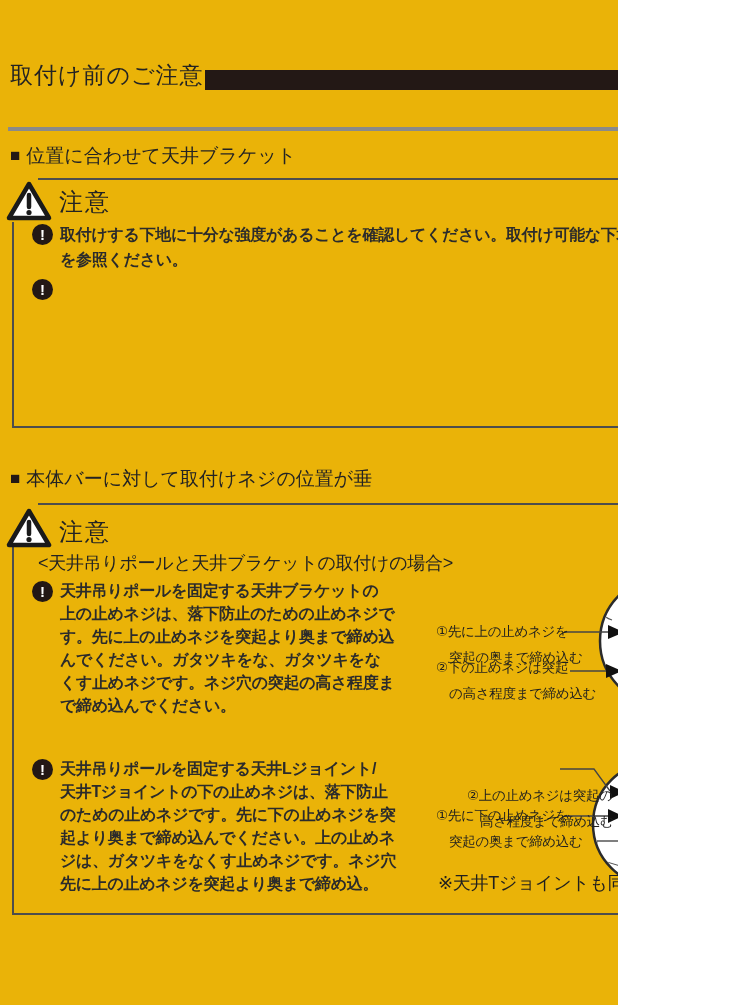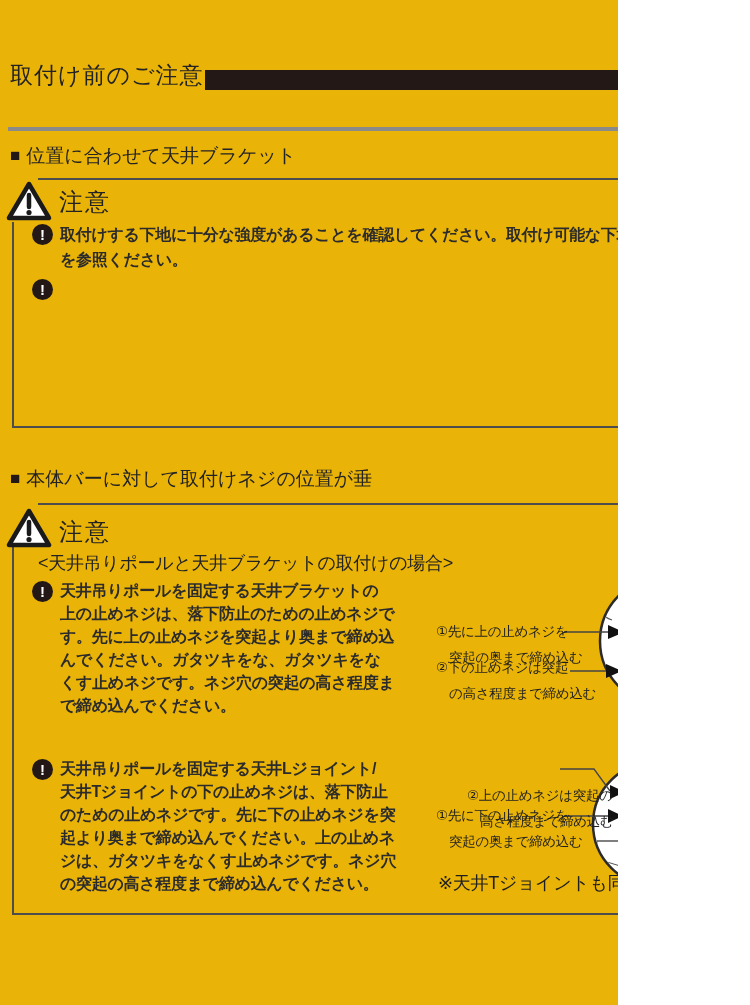--- a/index.html
+++ b/index.html
@@ -160,21 +160,21 @@
     <div class="callout co-1l">②下の止めネジは突起
 の高さ程度まで締め込む</div>
 
     <div class="bullet bullet2">
       <span class="excl-icon">!</span>
       <div class="b-text">天井吊りポールを固定する天井Lジョイント/
 天井Tジョイントの下の止めネジは、落下防止
 のための止めネジです。先に下の止めネジを突
 起より奥まで締め込んでください。上の止めネ
 ジは、ガタツキをなくす止めネジです。ネジ穴
-の突起の高さ程度まで締め込んでください。</div>
+先に上の止めネジを突起より奥まで締め込。</div>
     </div>
 
     <svg class="diagram" id="diagram2" width="326" height="156" viewBox="0 0 326 156">
       <defs>
           <clipPath id="clip2">
             <circle cx="243" cy="69" r="60.5"></circle>
           </clipPath>
         </defs>
       <circle cx="243" cy="69" r="62" fill="#fff" stroke="#2b2b2b" stroke-width="2.5"></circle>
       <g clip-path="url(#clip2)" stroke="#555" stroke-width="1.3" fill="none">

